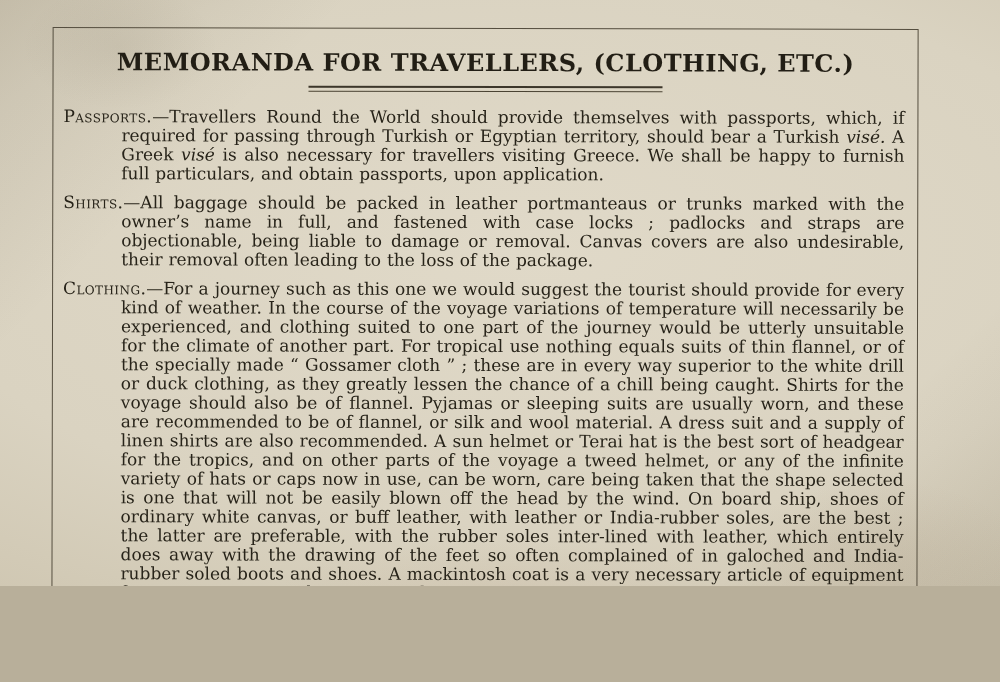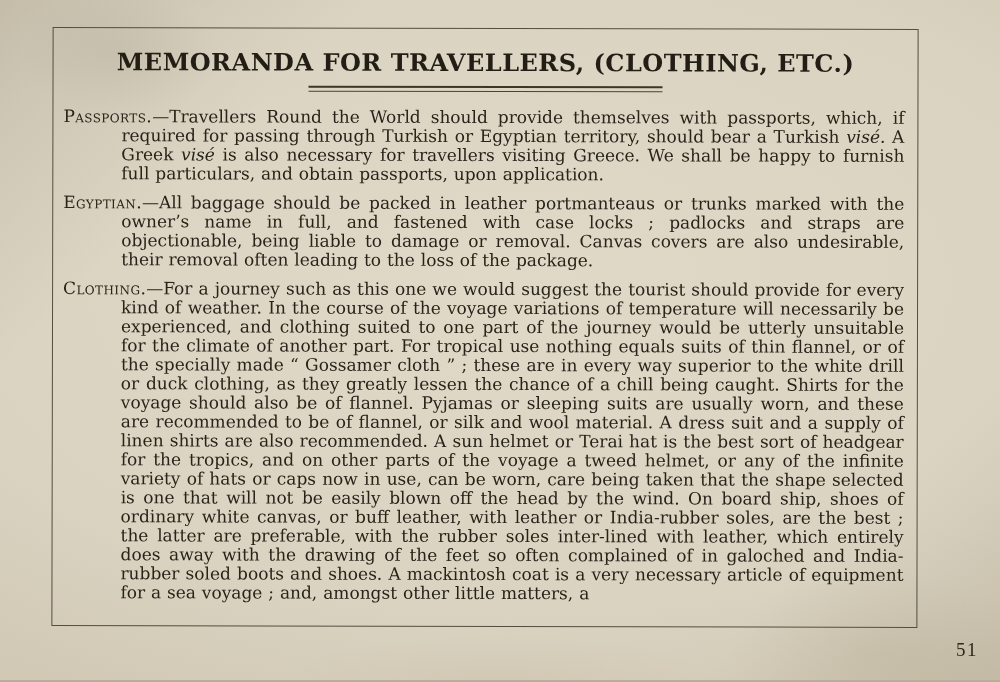--- a/index.html
+++ b/index.html
@@ -3,21 +3,21 @@
 <meta charset="utf-8">
 <style>
   html, body {
     margin: 0;
     padding: 0;
     background: #b8af9a;
   }
   .photo {
     position: relative;
     width: 1000px;
-    height: 680px;
+    height: 586px;
     overflow: hidden;
     background:
       linear-gradient(135deg, rgba(80,70,50,0.13) 0%, rgba(80,70,50,0) 22%),
       linear-gradient(315deg, rgba(80,70,50,0.10) 0%, rgba(80,70,50,0) 18%),
       radial-gradient(120% 95% at 52% 42%, #e0d9c8 0%, #dad3c1 50%, #cbc2ac 88%, #c0b69e 100%);
     font-family: "DejaVu Serif", serif;
     color: #272319;
   }
   
   .photo::before {
@@ -95,21 +95,21 @@
   <div class="frame">
 
     <div class="title">MEMORANDA FOR TRAVELLERS, (CLOTHING, ETC.)</div>
 
     <div class="rule"></div>
 
     <div class="content">
 
       <p class="entry"><span class="heading">Passports.</span><span><span>—Travellers Round the World should provide themselves with passports, which, if required for passing through Turkish or Egyptian territory, should bear a Turkish </span><span class="it">visé.</span><span> A Greek </span><span class="it">visé</span><span> is also necessary for travellers visiting Greece. We shall be happy to furnish full particulars, and obtain passports, upon application.</span></span></p>
 
-      <p class="entry"><span class="heading">Egyptian.</span><span><span>—All baggage should be packed in leather portmanteaus or trunks marked with the owner’s name in full, and fastened with case locks ; padlocks and straps are objectionable, being liable to damage or removal. Canvas covers are also undesirable, their removal often leading to the loss of the package.</span></span></p>
+      <p class="entry"><span class="heading">Shirts.</span><span><span>—All baggage should be packed in leather portmanteaus or trunks marked with the owner’s name in full, and fastened with case locks ; padlocks and straps are objectionable, being liable to damage or removal. Canvas covers are also undesirable, their removal often leading to the loss of the package.</span></span></p>
 
       <p class="entry"><span class="heading">Clothing.</span><span><span>—For a journey such as this one we would suggest the tourist should provide for every kind of weather. In the course of the voyage variations of temperature will necessarily be experienced, and clothing suited to one part of the journey would be utterly unsuitable for the climate of another part. For tropical use nothing equals suits of thin flannel, or of the specially made “ Gossamer cloth ” ; these are in every way superior to the white drill or duck clothing, as they greatly lessen the chance of a chill being caught. Shirts for the voyage should also be of flannel. Pyjamas or sleeping suits are usually worn, and these are recommended to be of flannel, or silk and wool material. A dress suit and a supply of linen shirts are also recommended. A sun helmet or Terai hat is the best sort of headgear for the tropics, and on other parts of the voyage a tweed helmet, or any of the infinite variety of hats or caps now in use, can be worn, care being taken that the shape selected is one that will not be easily blown off the head by the wind. On board ship, shoes of ordinary white canvas, or buff leather, with leather or India-rubber soles, are the best ; the latter are preferable, with the rubber soles inter-lined with leather, which entirely does away with the drawing of the feet so often complained of in galoched and India-rubber soled boots and shoes. A mackintosh coat is a very necessary article of equipment for a sea voyage ; and, amongst other little matters, a</span></span></p>
 
     </div>
   </div>
 
   <div class="page-number">51</div>
 
 </div>
 

